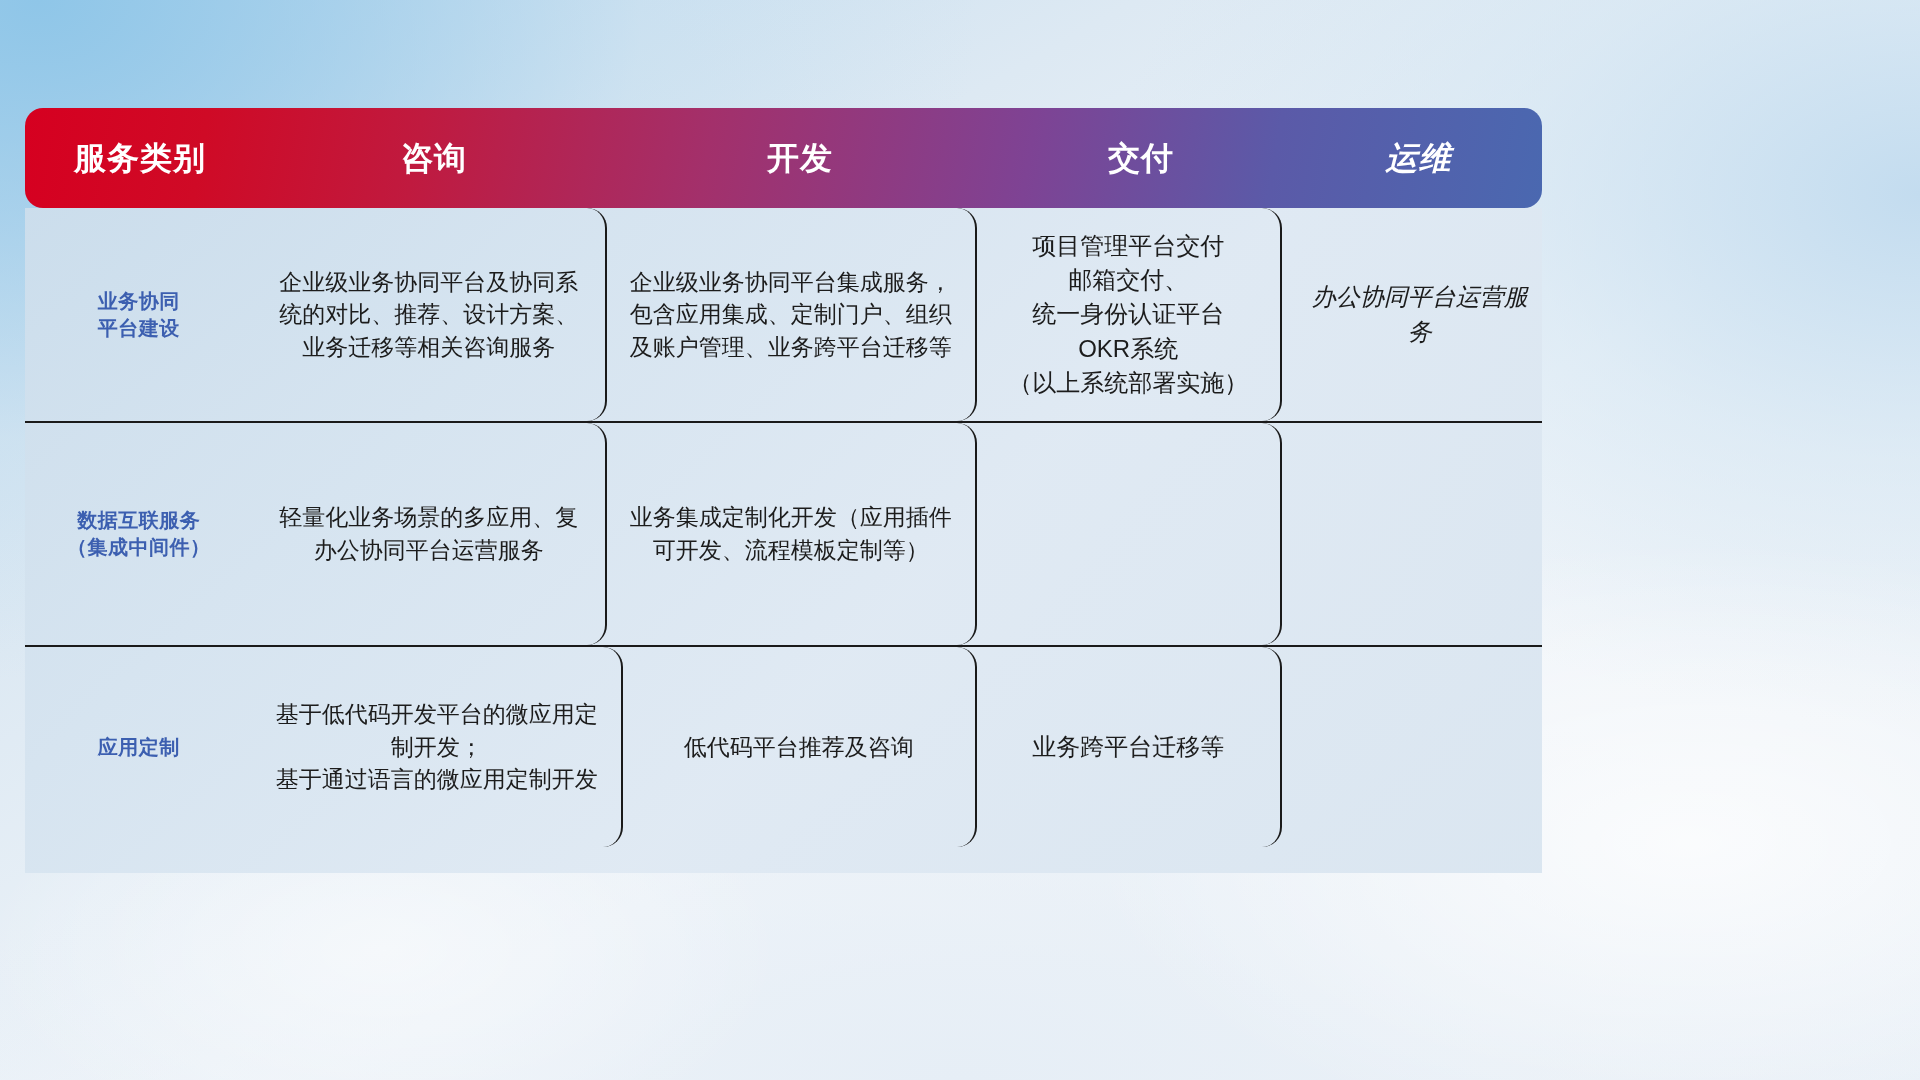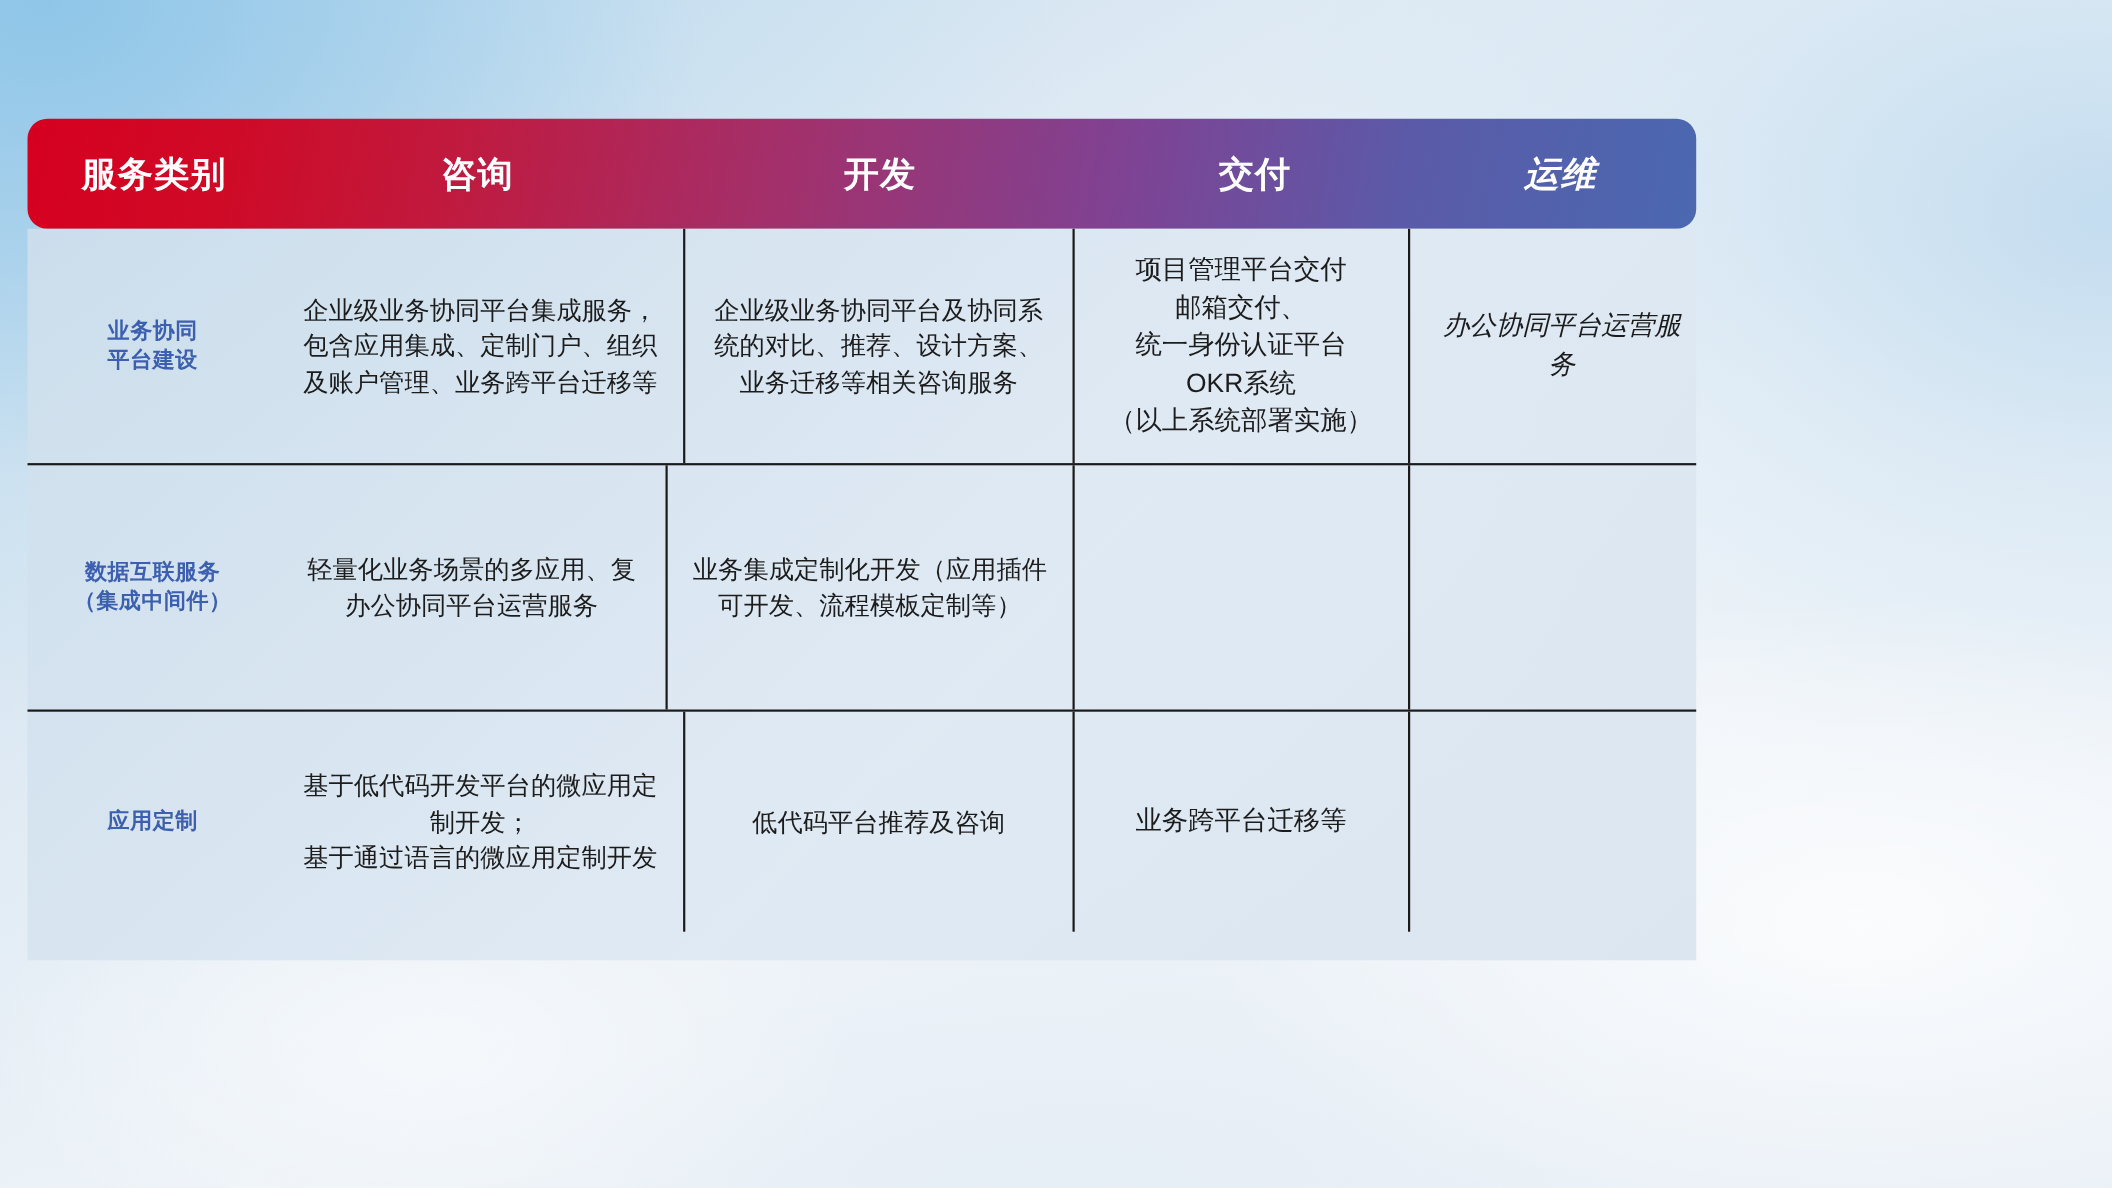--- a/index.html
+++ b/index.html
@@ -102,20 +102,21 @@
   .r1 { height: 224px; }
   .r2 { height: 200px; }
 
   .t-cell {
     display: flex;
     align-items: center;
     justify-content: center;
     padding: 6px 12px;
     border-right: 2px solid #1a1a1a;
     text-align: center;
+    border-radius: 20px;
   }
   .t-cell.c0 { border-right: none; }
   .t-cell.c4 { border-right: none; margin-left: 16px; }
 
   .cat-label {
     color: #3c5fb0;
     font-size: 20px;
     font-weight: 700;
     line-height: 1.35;
     letter-spacing: 0.5px;
@@ -148,29 +149,29 @@
     <div class="head-cell c4">运维</div>
   </div>
 
   <div class="table-body">
 
     <div class="t-row r0">
       <div class="t-cell c0">
         <div class="cat-label">业务协同
 平台建设</div>
       </div>
+      <div class="t-cell c1">
+        <div class="cell-text">企业级业务协同平台及协同系
+统的对比、推荐、设计方案、
+业务迁移等相关咨询服务</div>
+      </div>
       <div class="t-cell c2">
         <div class="cell-text">企业级业务协同平台集成服务，
 包含应用集成、定制门户、组织
 及账户管理、业务跨平台迁移等</div>
-      </div>
-      <div class="t-cell c1">
-        <div class="cell-text">企业级业务协同平台及协同系
-统的对比、推荐、设计方案、
-业务迁移等相关咨询服务</div>
       </div>
       <div class="t-cell c3">
         <div class="cell-text big">项目管理平台交付
 邮箱交付、
 统一身份认证平台
 OKR系统
 （以上系统部署实施）</div>
       </div>
       <div class="t-cell c4">
         <div class="cell-text big">办公协同平台运营服务</div>

